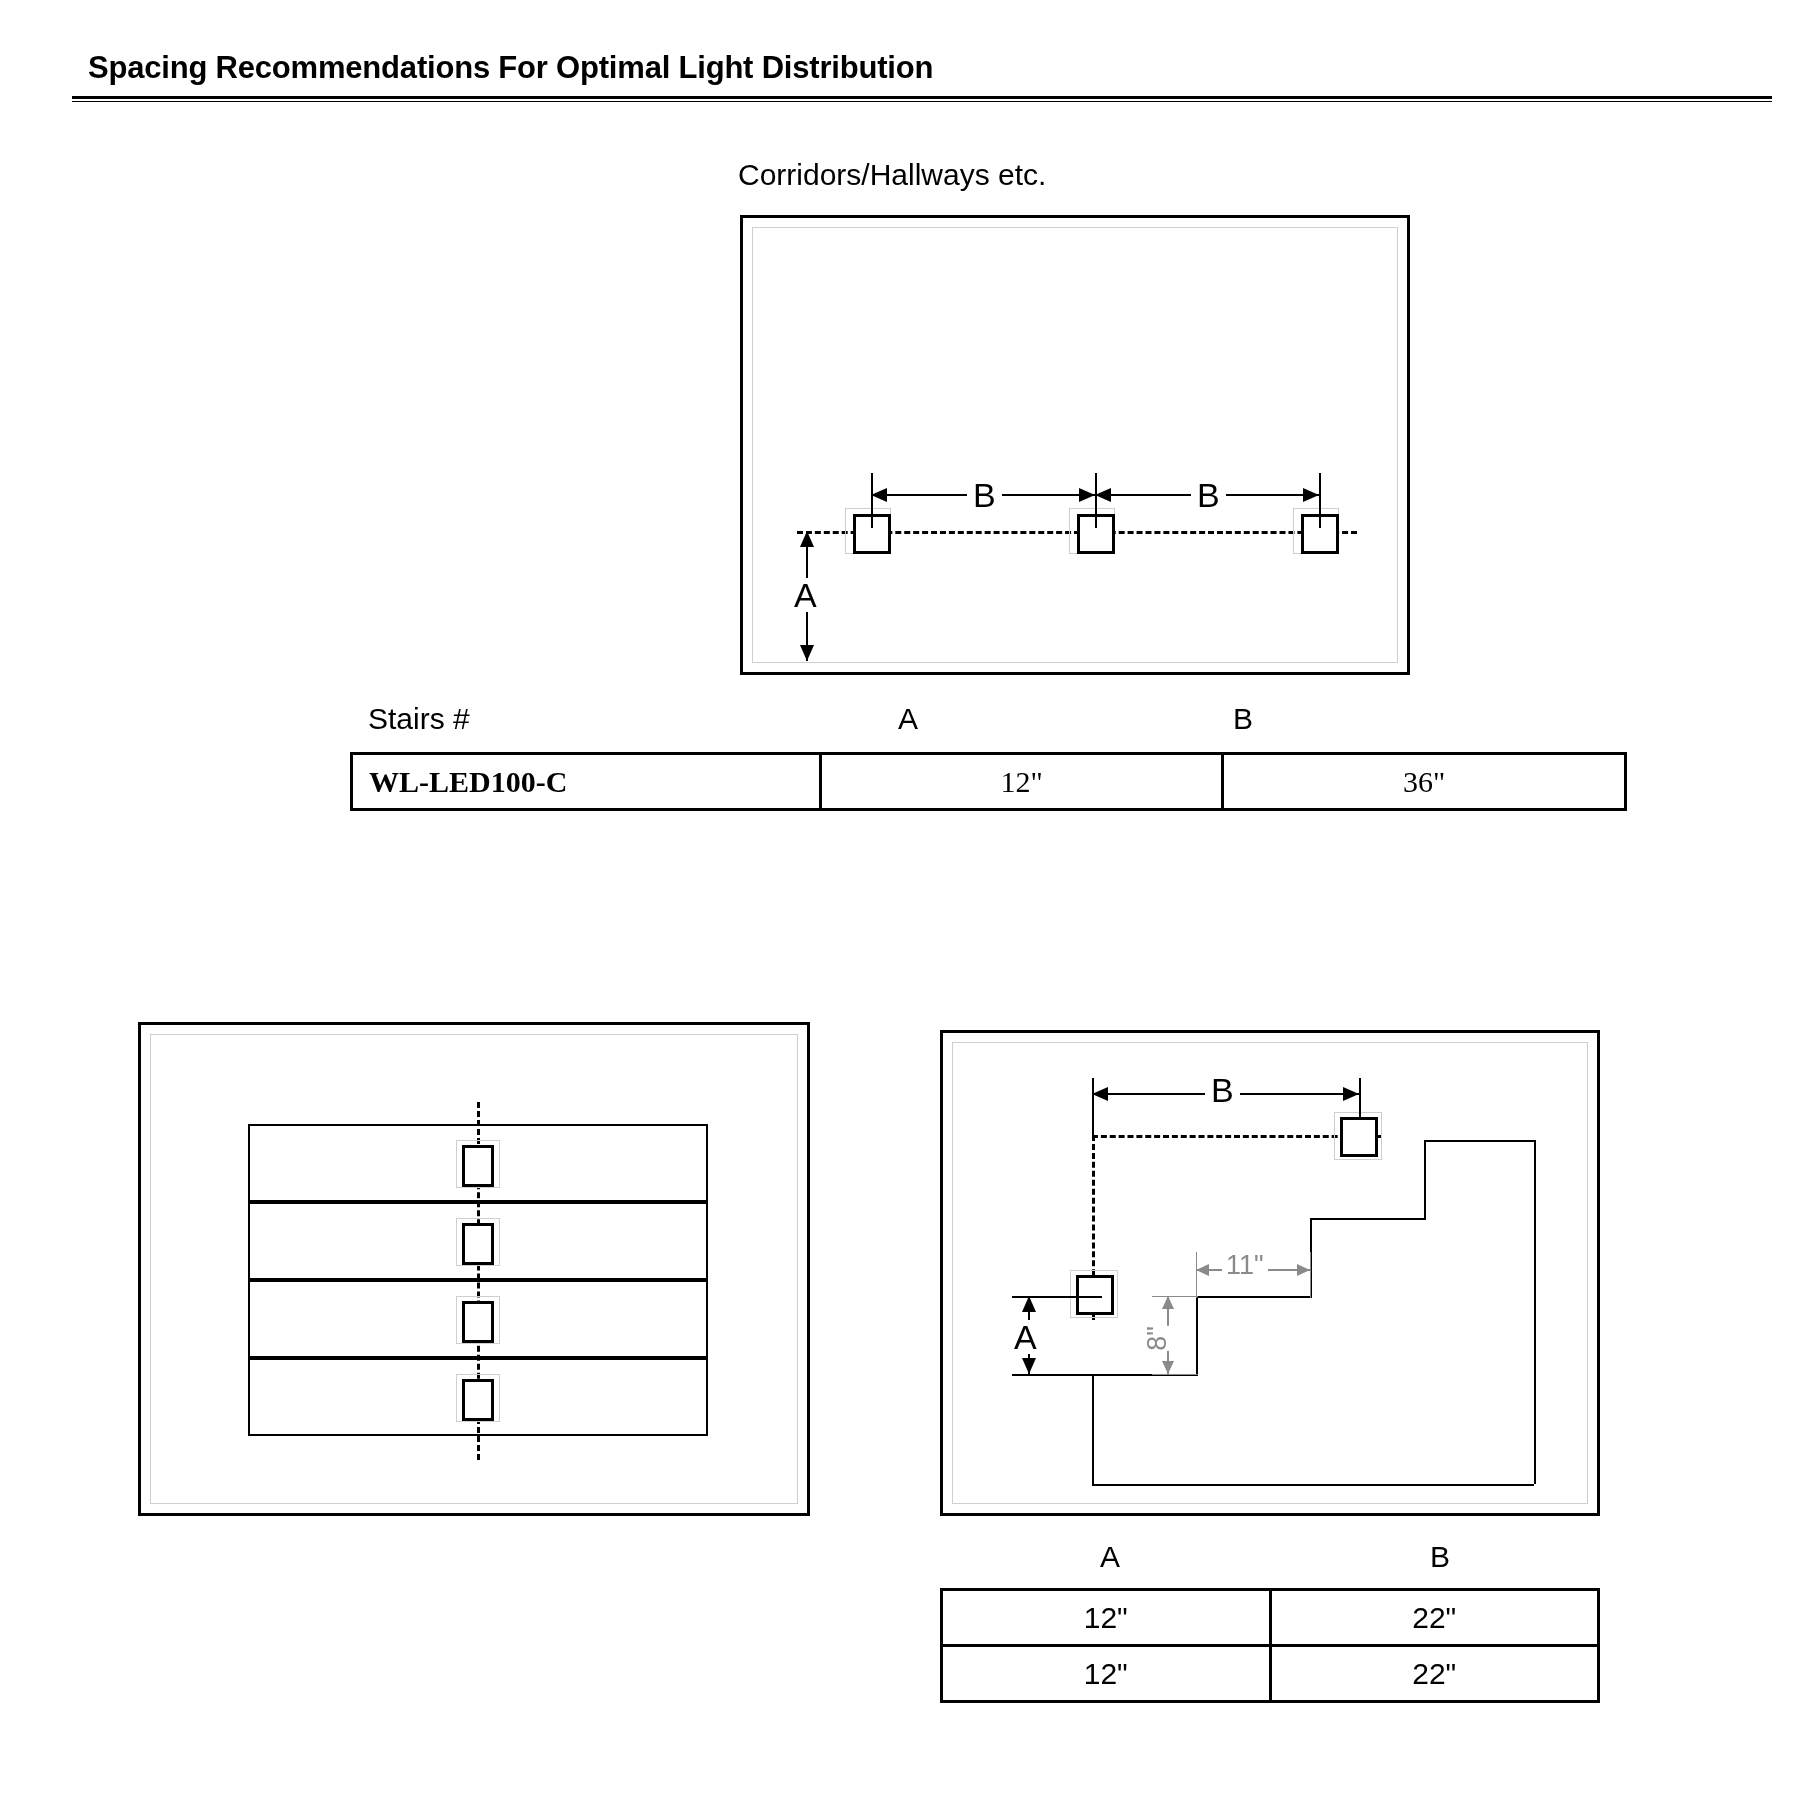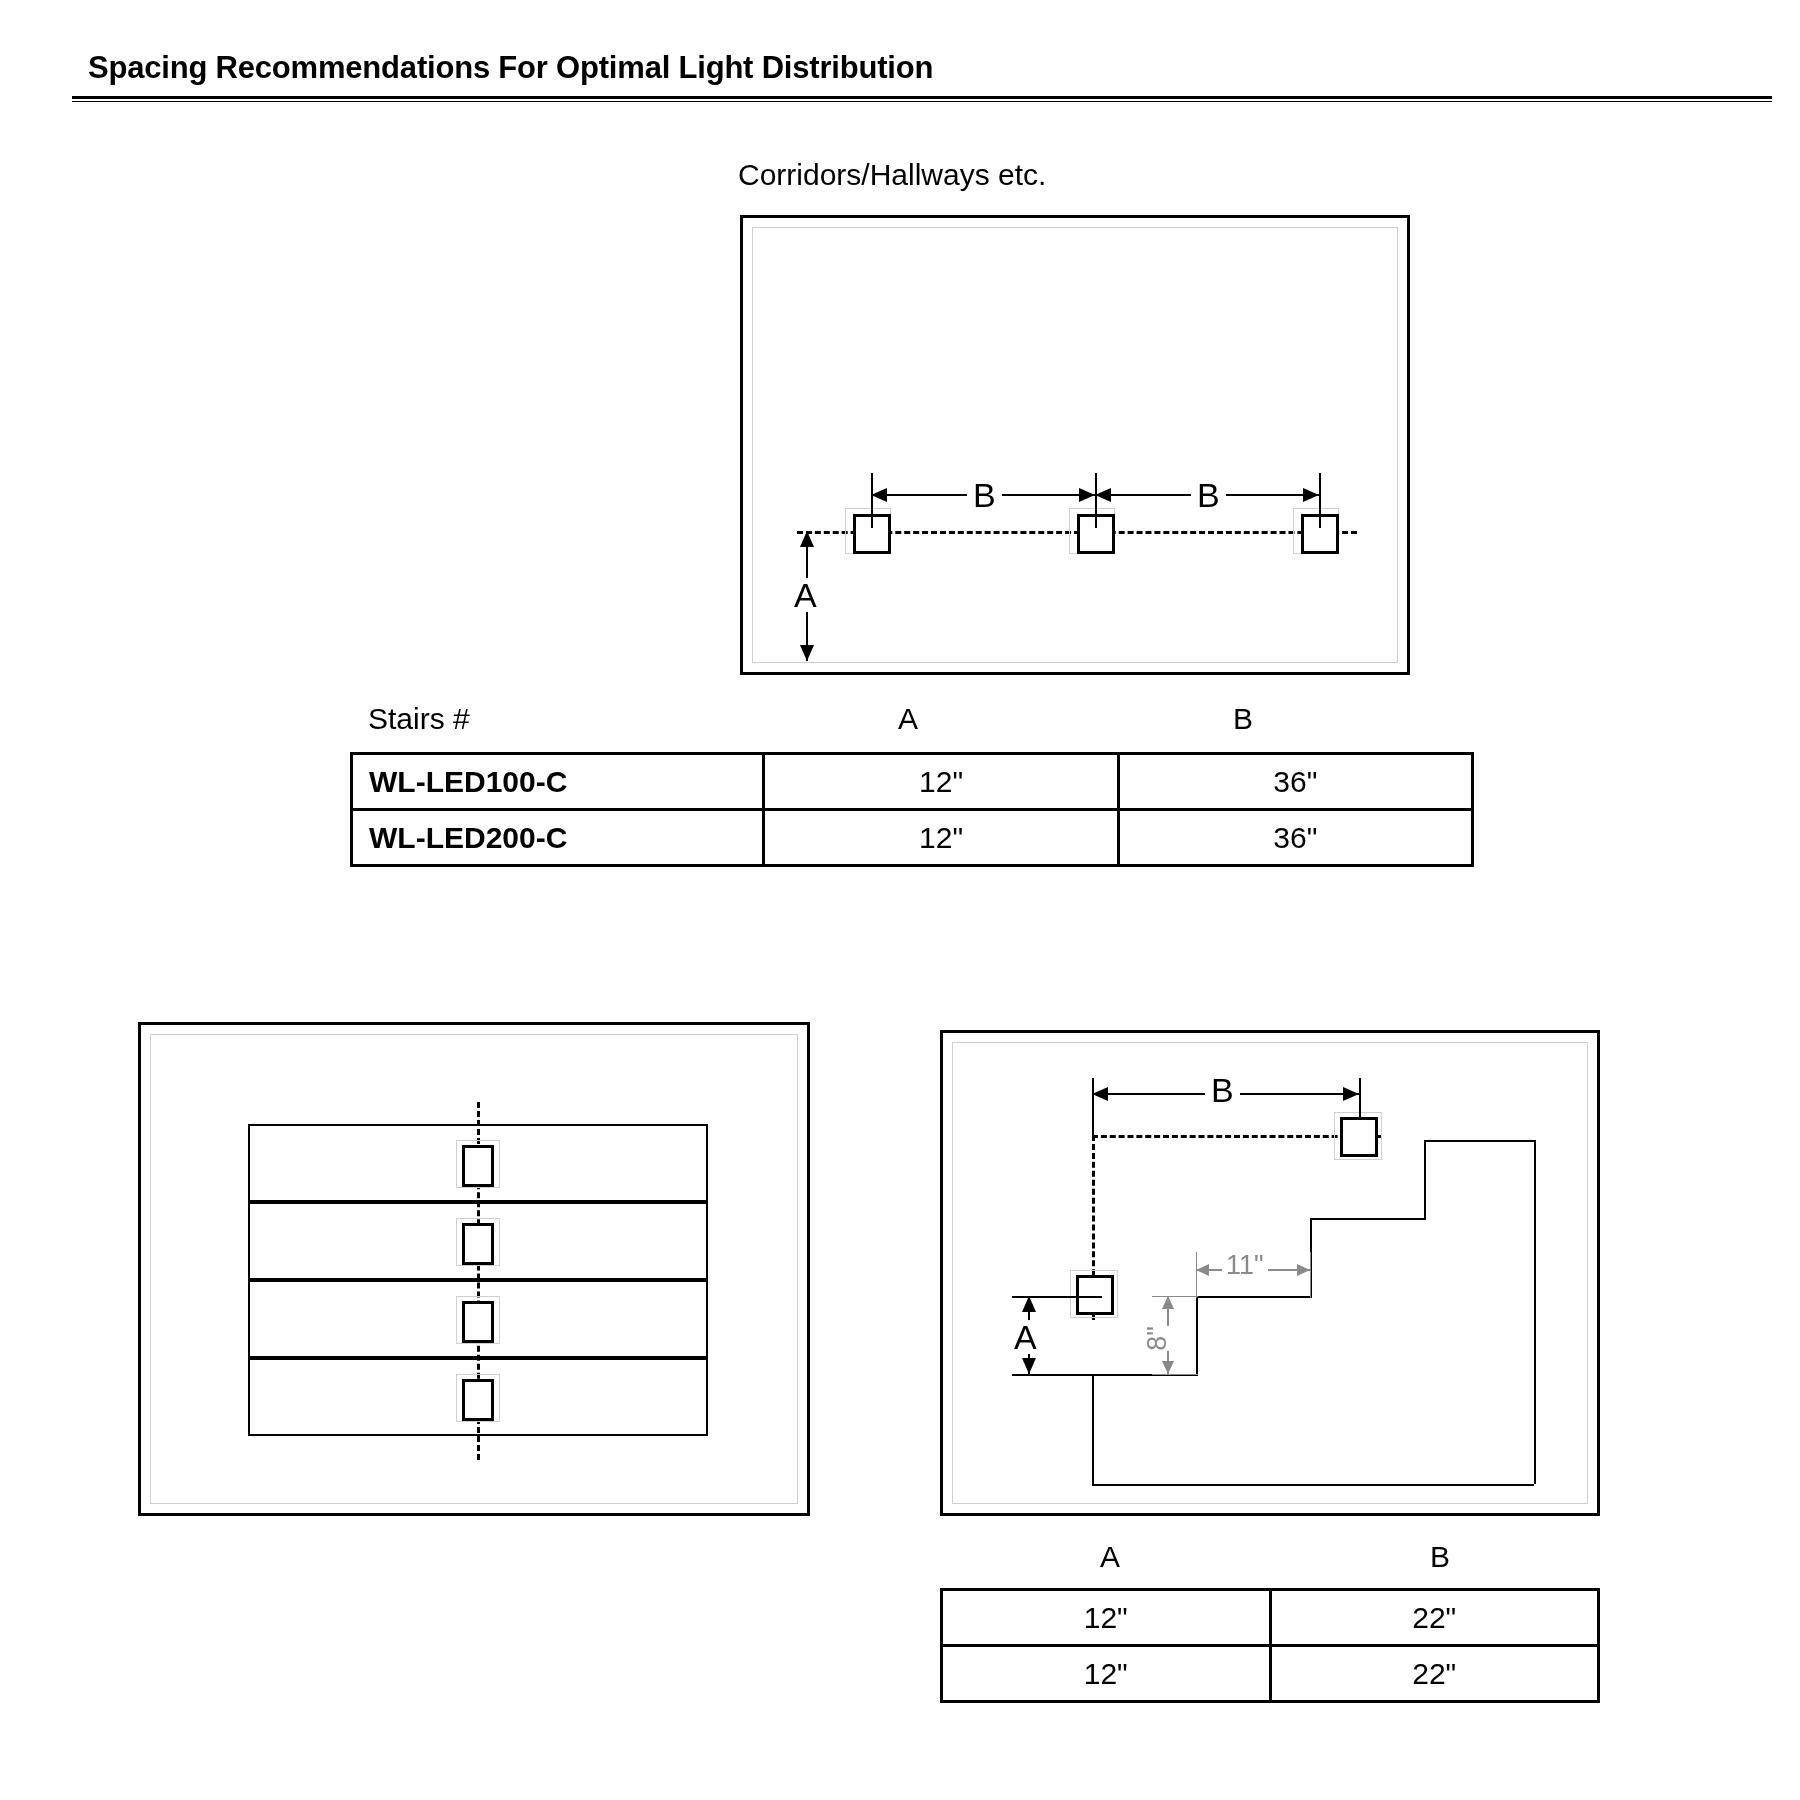--- a/index.html
+++ b/index.html
@@ -201,31 +201,26 @@
 
   <div class="dim-v" style="left:806px; top:531px; height:130px;"></div>
   <div class="arrow arrow-u" style="left:800px; top:531px;"></div>
   <div class="arrow arrow-d" style="left:800px; top:645px;"></div>
   <div class="dim-label" style="left:788px; top:578px;">A</div>
 
   <div class="col-head" style="left:368px; top:702px;">Stairs #</div>
   <div class="col-head" style="left:898px; top:702px;">A</div>
   <div class="col-head" style="left:1233px; top:702px;">B</div>
 
-  <table class="dtable" style="left:350px; top:752px; width:1124px;">
+  <table class="dtable" style="left:350px; top:752px; width:1277px;font-family:Liberation Serif, serif;">
     <tbody>
       <tr>
         <td class="model" style="width:390px;">WL-LED100-C</td>
         <td style="width:335px;">12"</td>
         <td style="width:335px;">36"</td>
-      </tr>
-      <tr>
-        <td class="model">WL-LED200-C</td>
-        <td>12"</td>
-        <td>36"</td>
       </tr>
     </tbody>
   </table>
 
 
   <div class="frame" style="left:138px; top:1022px; width:672px; height:494px;"></div>
   <div class="frame-inner" style="left:150px; top:1034px; width:648px; height:470px;"></div>
 
   <div class="frame" style="left:248px; top:1124px; width:460px; height:78px; border-width:2px;"></div>
   <div class="frame" style="left:248px; top:1202px; width:460px; height:78px; border-width:2px;"></div>

